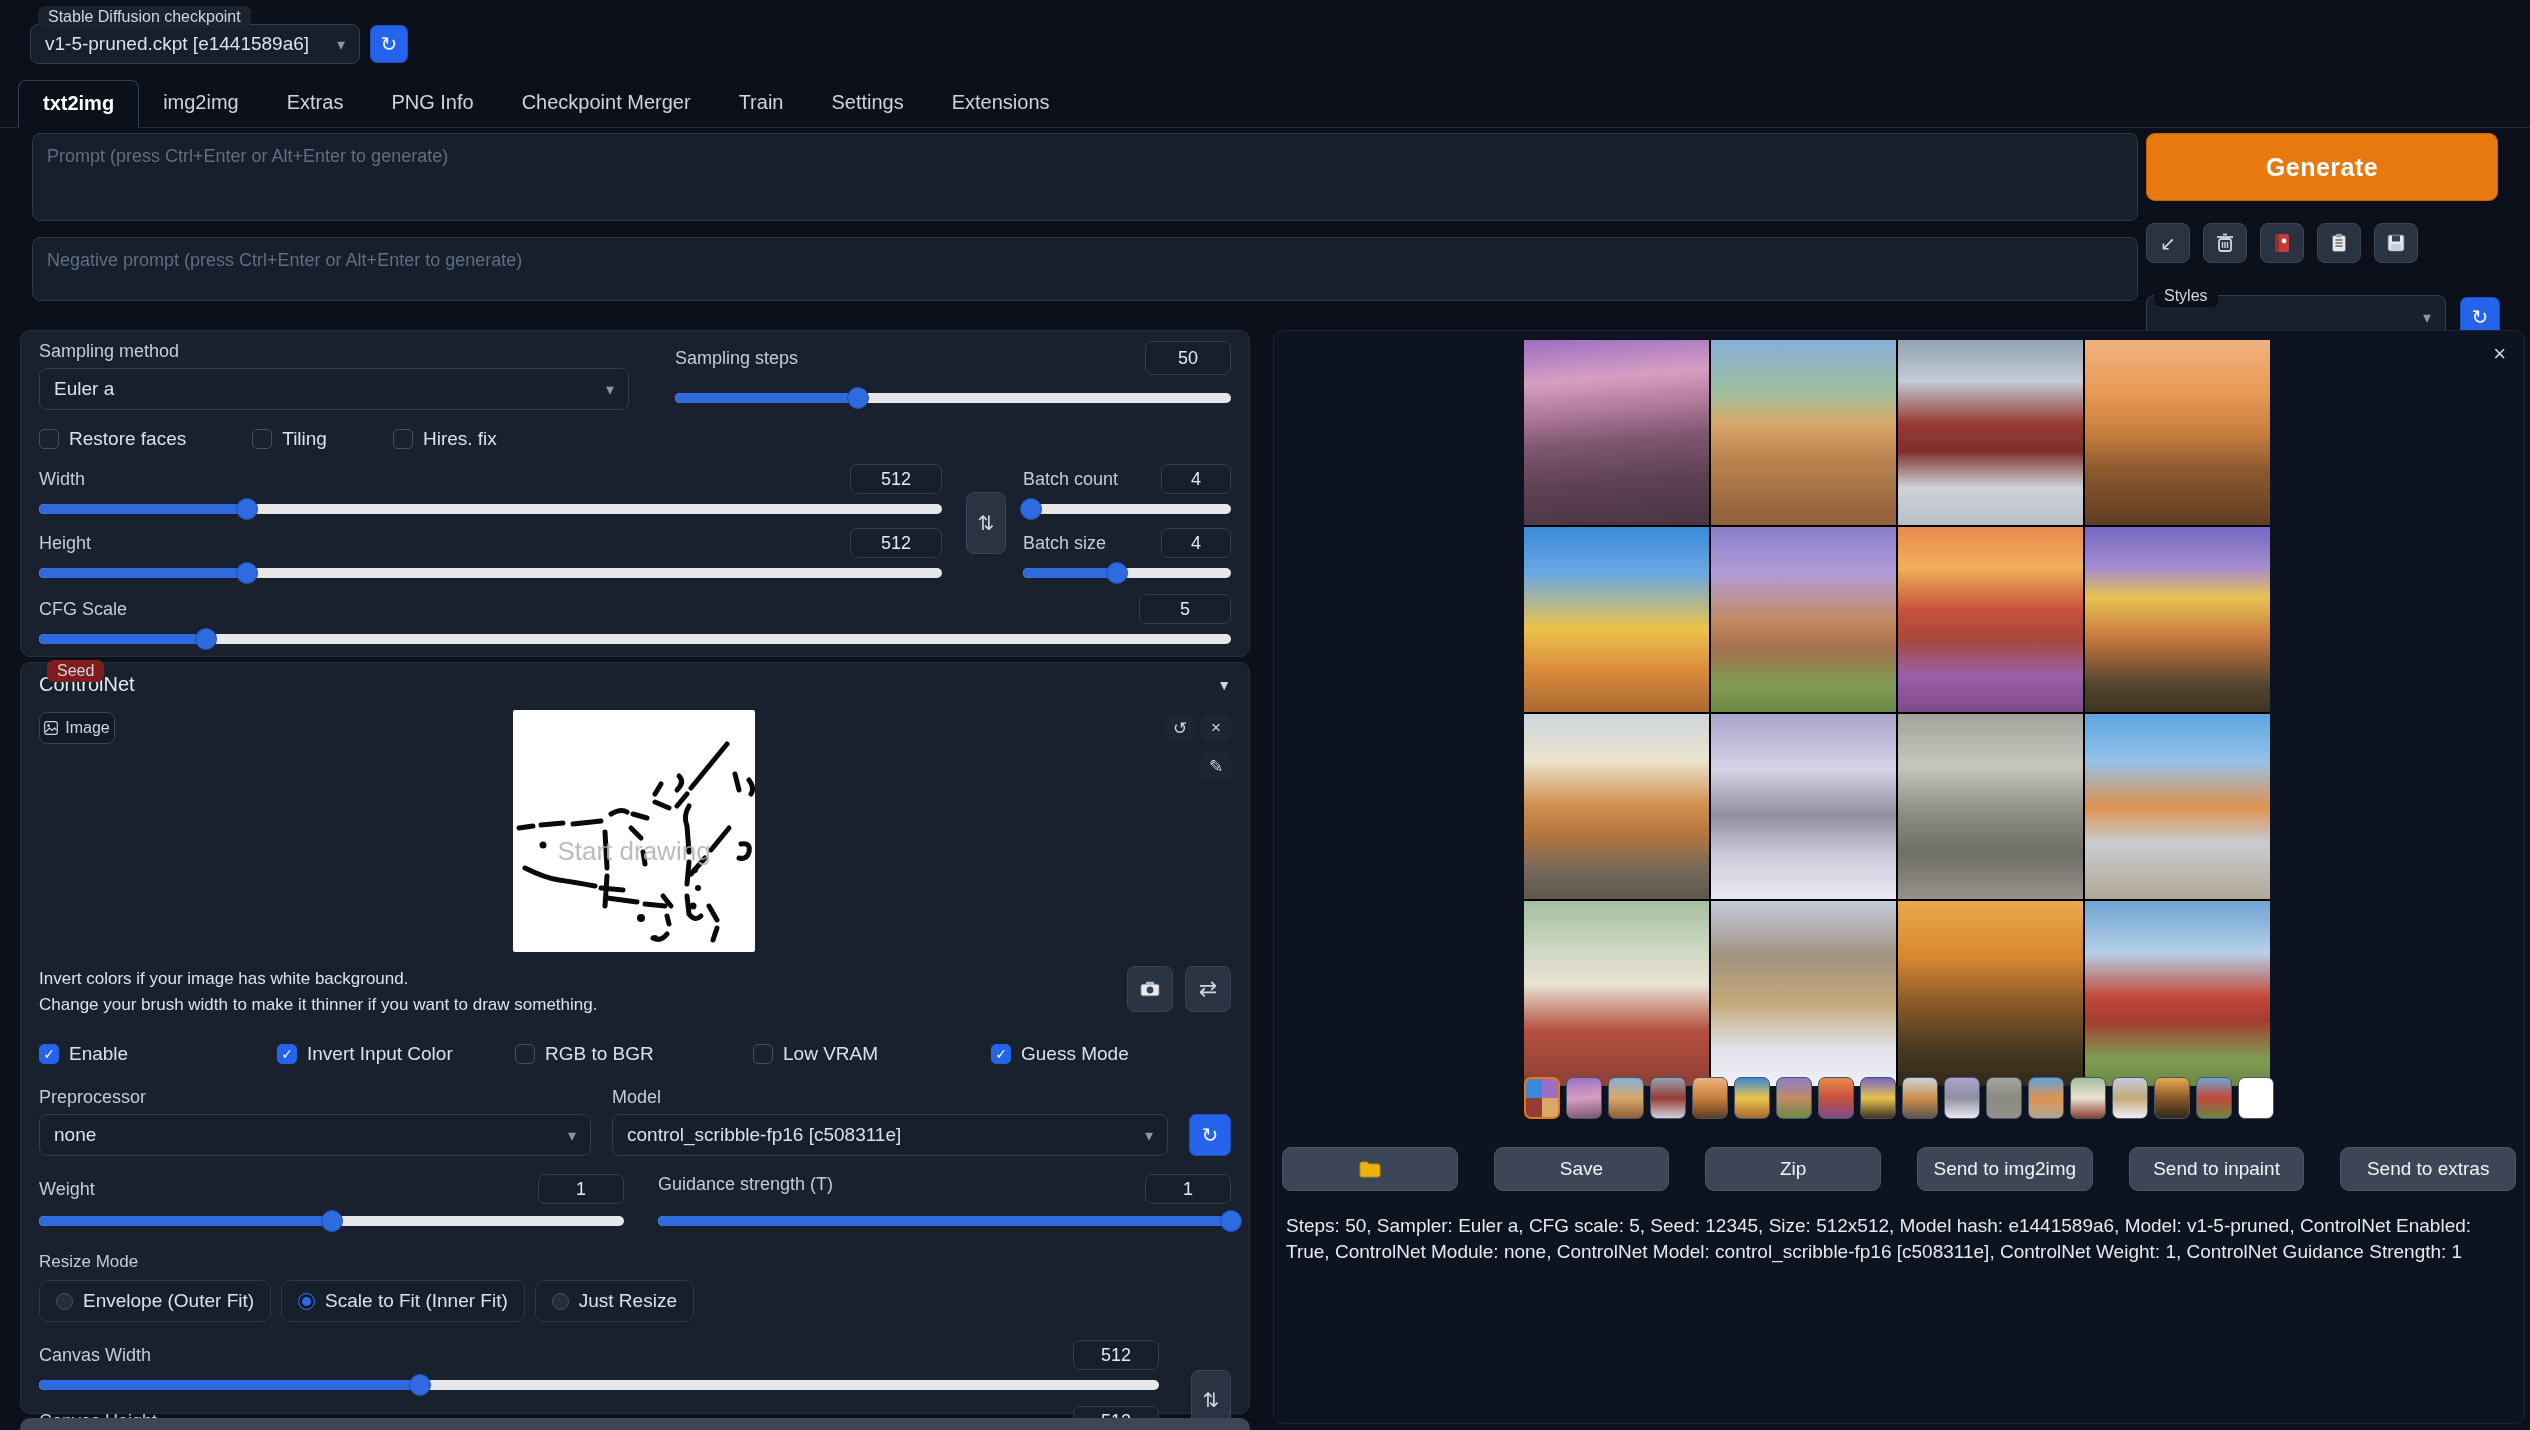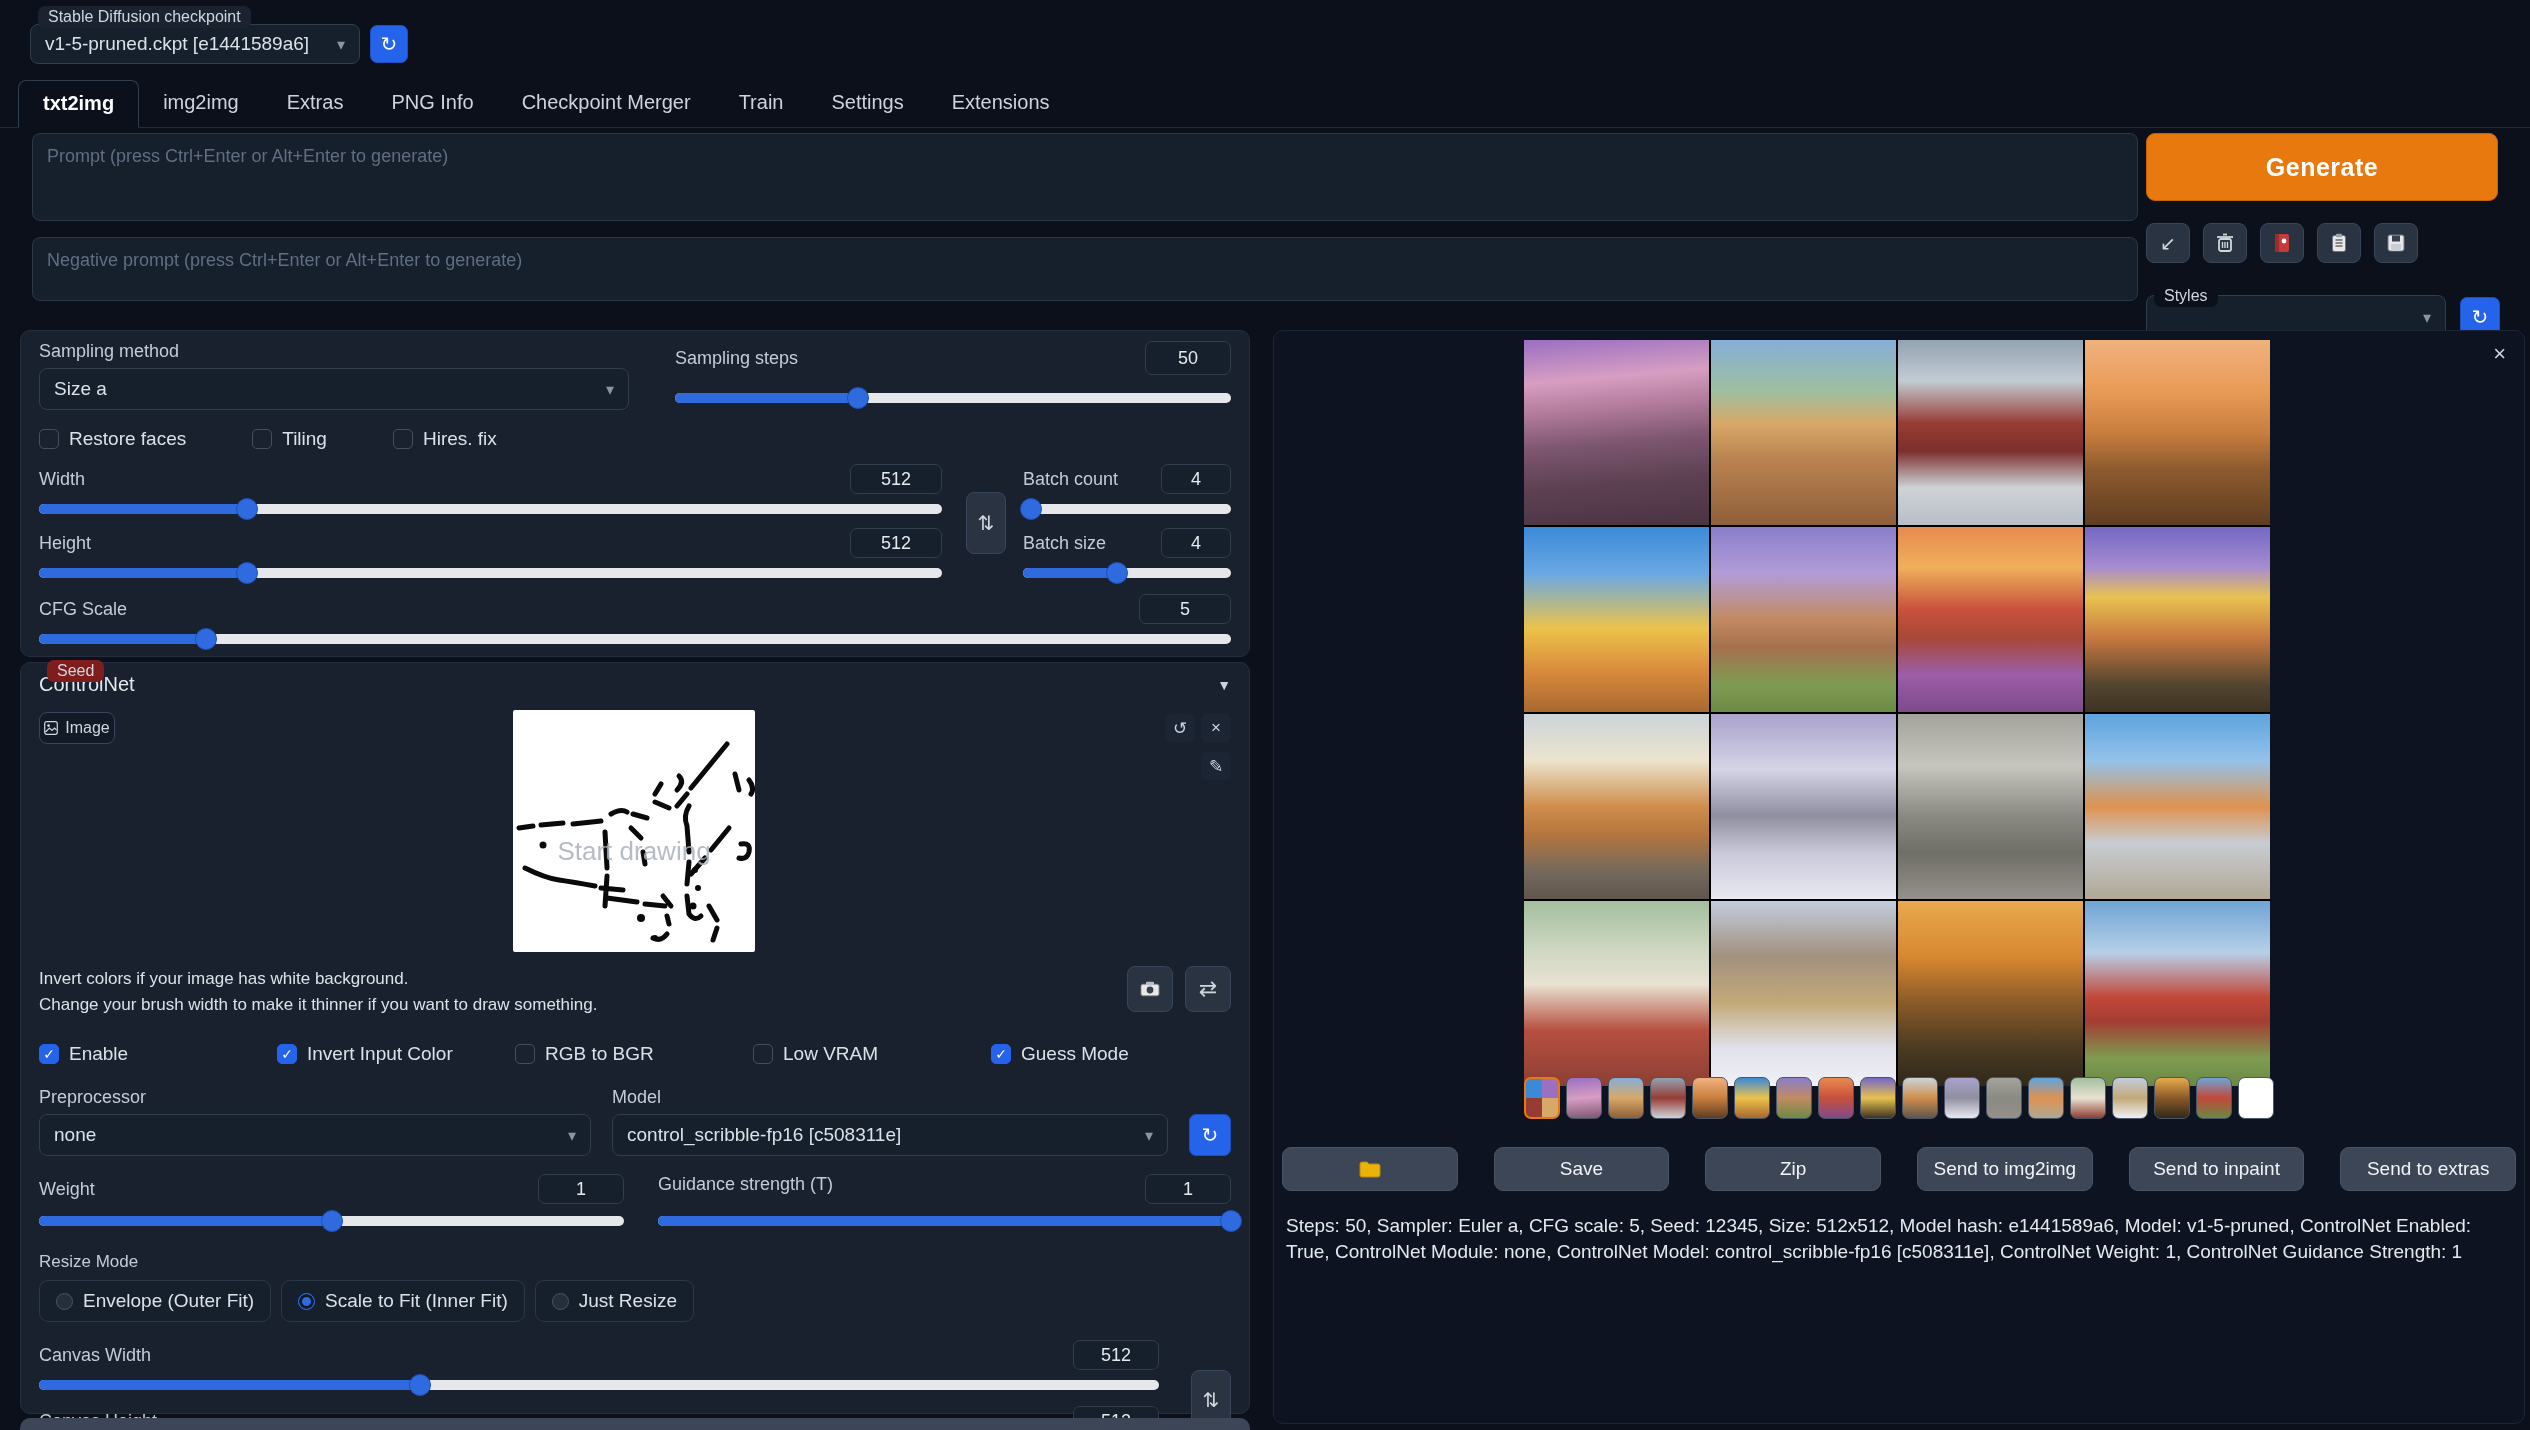--- a/index.html
+++ b/index.html
@@ -175,21 +175,21 @@
     </div>
   </div>
 </div>
 
 <div class="abs block" style="left:20px; top:330px; width:1230px; height:327px; padding:10px 18px;">
 
   <div style="display:flex; gap:46px;">
     <div style="width:590px;">
       <div class="lbl">Sampling method</div>
       <div class="select" style="margin-top:6px; height:42px;">
-        <span>Size a</span>
+        <span>Euler a</span>
         <span class="chev">▾</span>
       </div>
     </div>
     <div style="flex:1;">
       <div style="display:flex; justify-content:space-between; align-items:center;">
         <span class="lbl">Sampling steps</span>
         <input class="num-input" style="width: 86px;" value="50">
       </div>
       <div class="slider" style="margin-top:12px;">
         <div class="slider-track"></div>

